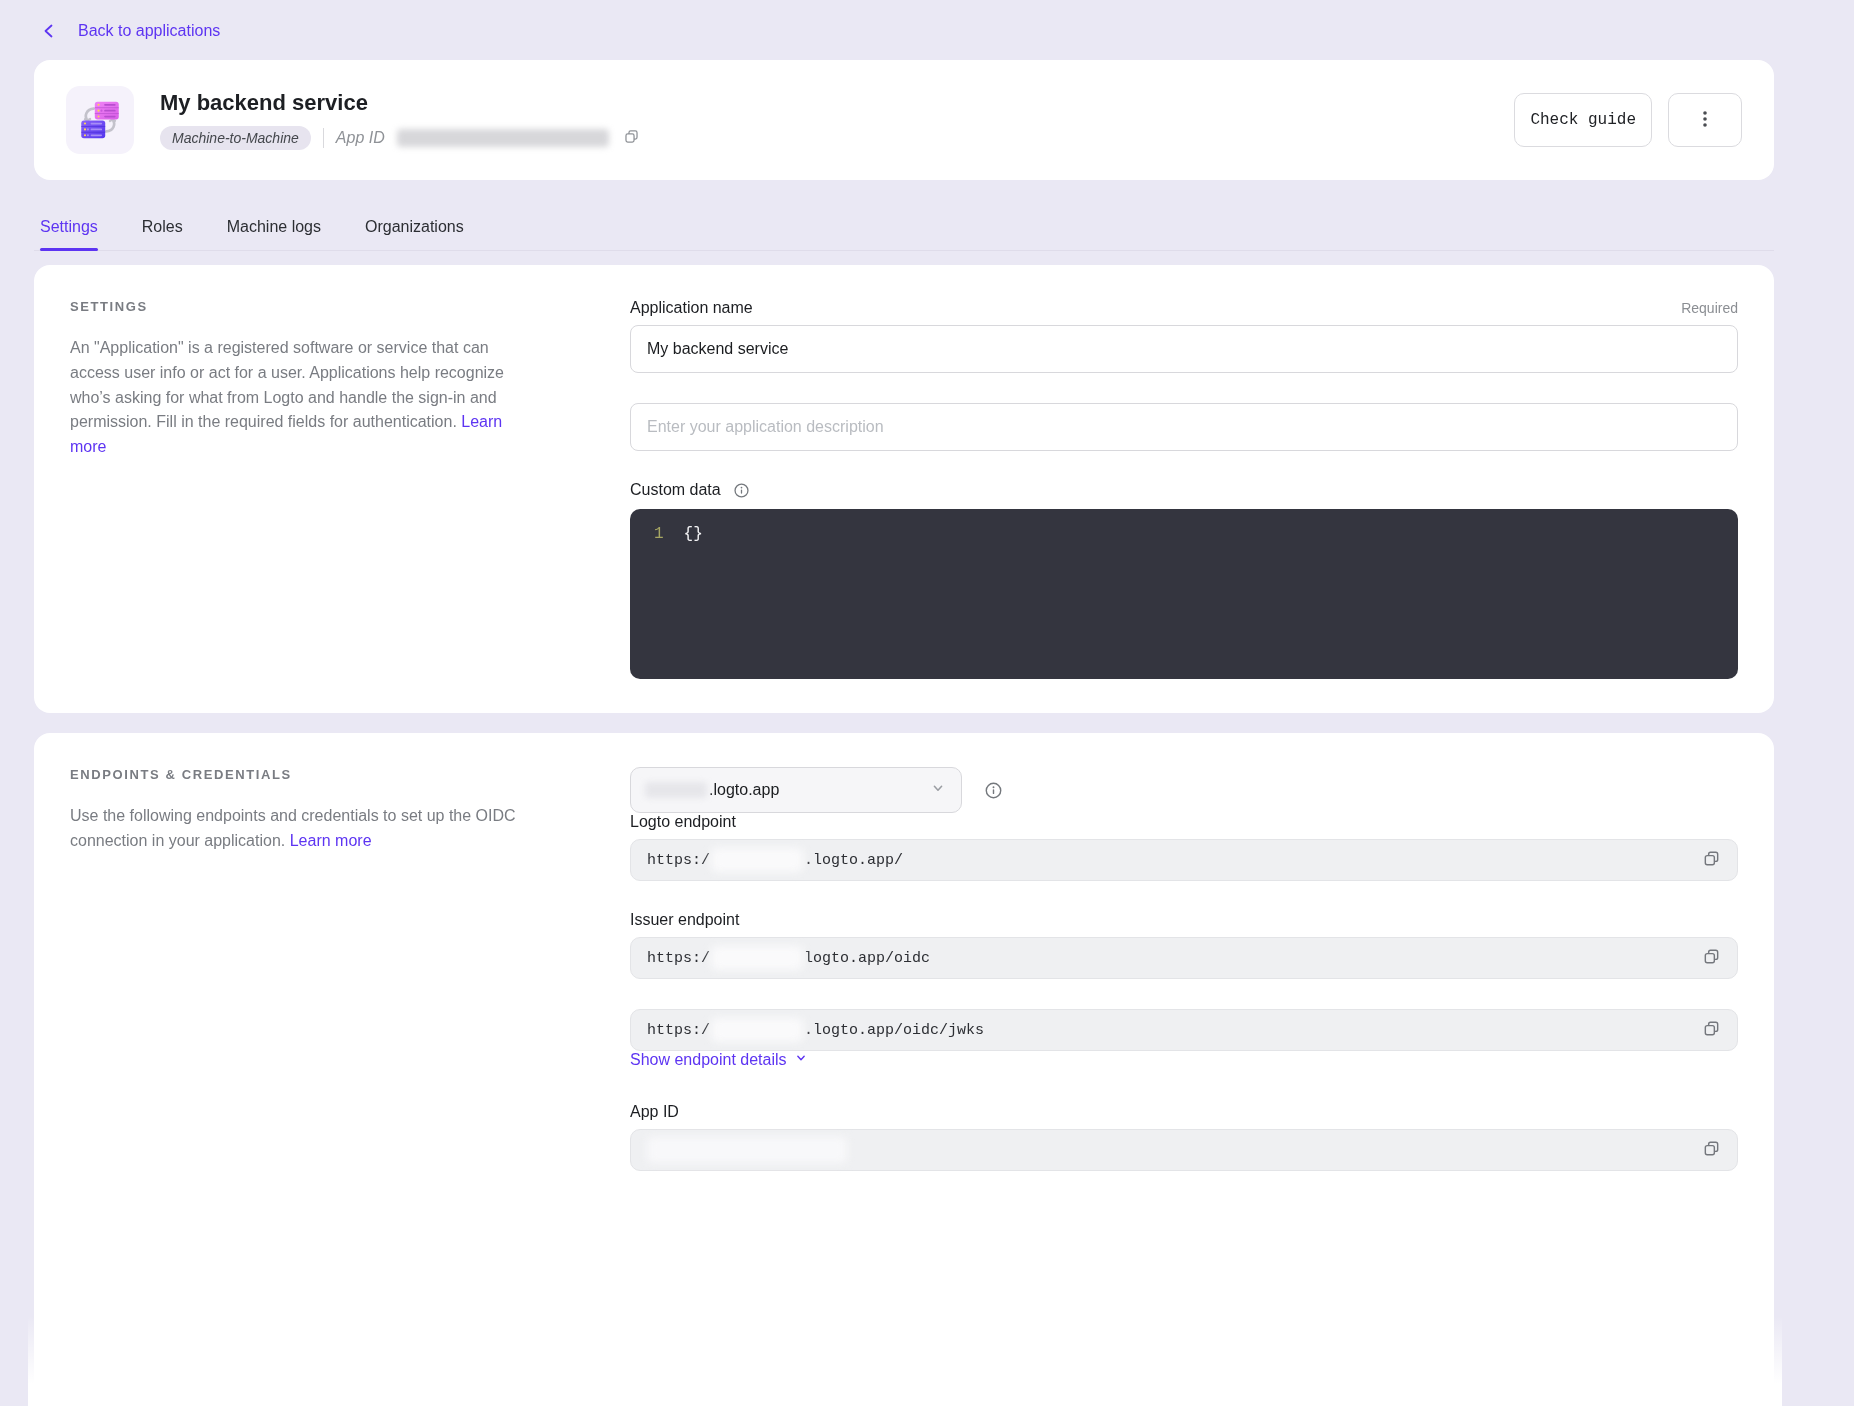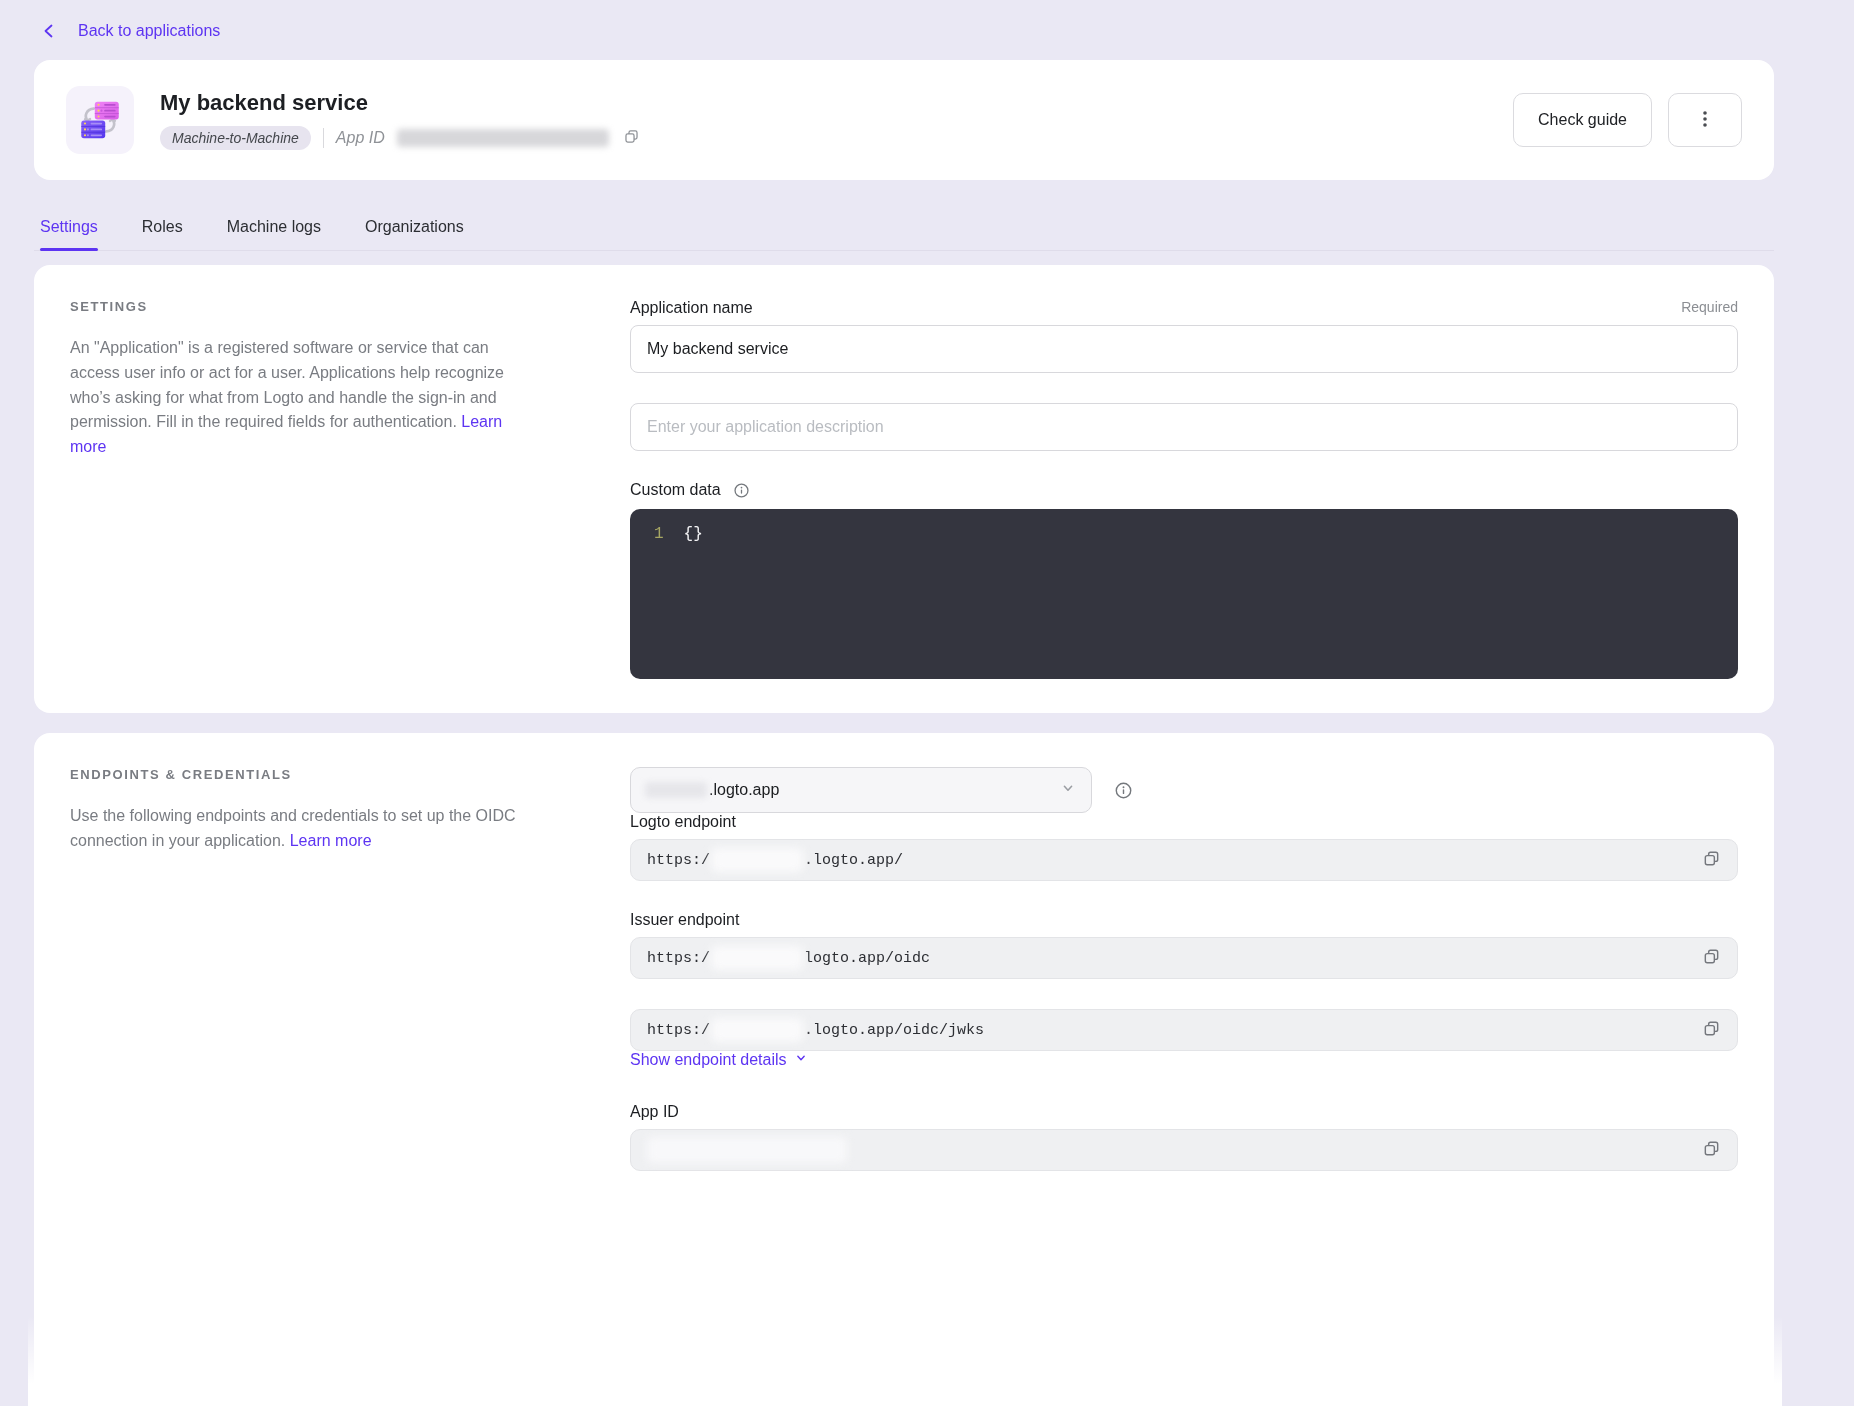--- a/index.html
+++ b/index.html
@@ -40,22 +40,22 @@
   .vdivider { width: 1px; height: 20px; background: #d9d9dd; }
   .appid-label { font-size: 16px; color: #8f9297; }
   .redacted { background: #d7d7da; border-radius: 4px; filter: blur(3px); }
   .redacted.hdr { width: 212px; height: 18px; }
   .icon-btn {
     background: none; border: none; cursor: pointer; color: #8f9297;
     display: grid; place-items: center; padding: 2px;
   }
   .header-actions { display: flex; align-items: center; gap: 16px; }
   .btn-outline {
-    height: 54px; padding: 0 24px; border-radius: 10px; border: 1px solid #dbdbdf;
-    background: #fff; font-family: Liberation Sans, sans-serif; font-size: 16px; font-weight: 500;
+    height: 54px; padding: 0 15px; border-radius: 10px; border: 1px solid #dbdbdf;
+    background: #fff; font-family: Liberation Mono, monospace; font-size: 16px; font-weight: 500;
     color: #202226; cursor: pointer; margin-left: 44px;
   }
   .btn-kebab {
     width: 74px; height: 54px; border-radius: 10px; border: 1px solid #dbdbdf;
     background: #fff; cursor: pointer; display: grid; place-items: center; color: #4a4d52;
   }
 
   
   .tabs {
     margin-top: 38px; padding: 0 6px; display: flex; gap: 44px;
@@ -80,21 +80,21 @@
   .card.endpoints { margin-top: 20px; height: 700px; }
   .card-side { width: 470px; flex: none; }
   .side-title {
     font-size: 13px; font-weight: 700; letter-spacing: 1.6px; color: #797c82;
   }
   .side-desc { margin-top: 22px; font-size: 16px; line-height: 1.55; color: #797c82; }
   .link { color: #5d34f2; text-decoration: none; cursor: pointer; }
   .card-main { flex: 1; margin-left: 90px; min-width: 0; }
 
   .field + .field { margin-top: 30px; }
-  .label-row { display: flex; justify-content: space-between; align-items: flex-start; margin-bottom: 8px; }
+  .label-row { display: flex; justify-content: space-between; align-items: center; margin-bottom: 8px; }
   .label-row.inline { justify-content: flex-start; align-items: center; gap: 12px; margin-bottom: 10px; }
   .field-label { font-size: 16px; font-weight: 500; color: #1c1e22; }
   .required-hint { font-size: 14px; color: #8b8e93; }
   .text-input {
     width: 100%; height: 48px; border-radius: 8px; border: 1px solid #d8d8dc;
     padding: 0 16px; font-family: inherit; font-size: 16px; color: #1b1d20;
     background: #fff; outline: none;
   }
   .text-input::placeholder { color: #b9bcc1; }
 
@@ -103,21 +103,21 @@
     margin-top: 2px; height: 170px; border-radius: 10px; background: #34353f;
     padding: 16px 0; display: flex; align-items: flex-start;
     font-family: "Liberation Mono", "DejaVu Sans Mono", monospace; font-size: 16px;
   }
   .line-no { color: #a6a663; margin-left: 24px; user-select: none; }
   .code-text { color: #f4f4f6; margin-left: 20px; }
 
   
   .select-row { display: flex; align-items: center; gap: 22px; }
   .domain-select {
-    width: 462px; height: 46px; border-radius: 10px; border: 1px solid #d8d8dc;
+    width: 332px; height: 46px; border-radius: 10px; border: 1px solid #d8d8dc;
     background: #f6f6f8; display: flex; align-items: center; padding: 0 14px;
     cursor: pointer; font-size: 16px; color: #1b1d20;
   }
   .redacted.sel { width: 62px; height: 16px; background: #e6e6ea; margin-right: 2px; }
   .domain-select .chev { margin-left: auto; color: #9a9da2; }
   .info-icon { color: #74787d; display: grid; place-items: center; cursor: pointer; }
 
   .copy-field {
     height: 42px; background: #eff0f2; border: 1px solid #e3e4e7; border-radius: 10px;
     display: flex; align-items: center; padding: 0 8px 0 16px;

